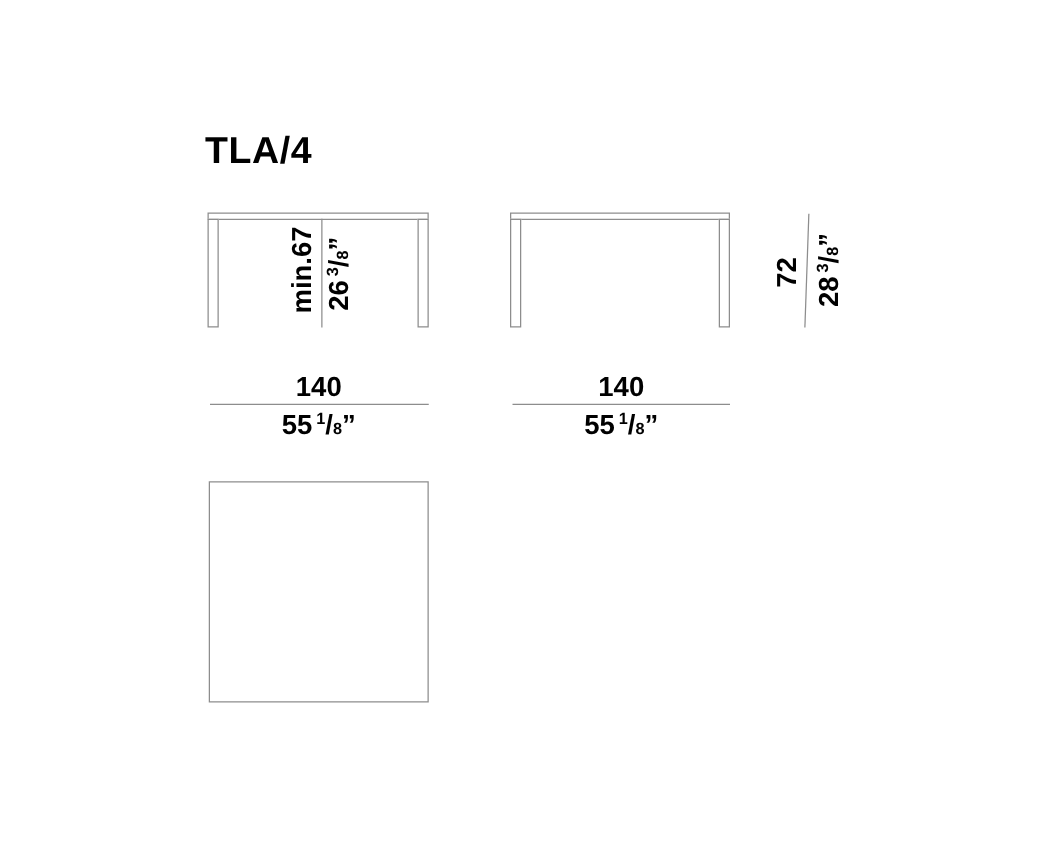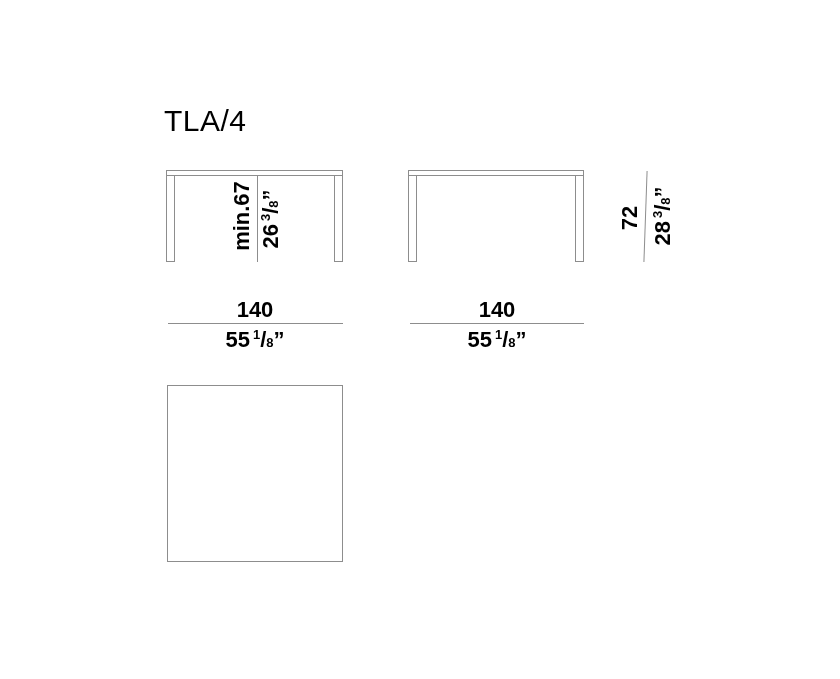--- a/index.html
+++ b/index.html
@@ -2,21 +2,21 @@
 <html><head>
 <meta charset="utf-8">
 <style>
   html,body{margin:0;padding:0;background:#ffffff;}
   .canvas{
     position:relative;width:840px;height:679px;background:var(--bg,#fff);
     font-family:"Liberation Sans",sans-serif;overflow:hidden;
   }
   .title{
     position:absolute;left:164px;top:106px;margin:0;
-    font-size:30px;font-weight:normal;line-height:30px;color:var(--text,#000);
+    font-size:30px;font-weight:bold;line-height:30px;color:var(--text,#000);
     letter-spacing:0.5px;
   }
   .shape{
     position:absolute;background:#fff;
     border:1px solid var(--line,#8d8d8d);box-sizing:border-box;
   }
   .hline{position:absolute;height:1px;background:var(--line,#8d8d8d);}
   .vline{position:absolute;width:1px;background:var(--line,#8d8d8d);}
   .label{
     position:absolute;white-space:nowrap;color:var(--text,#000);

